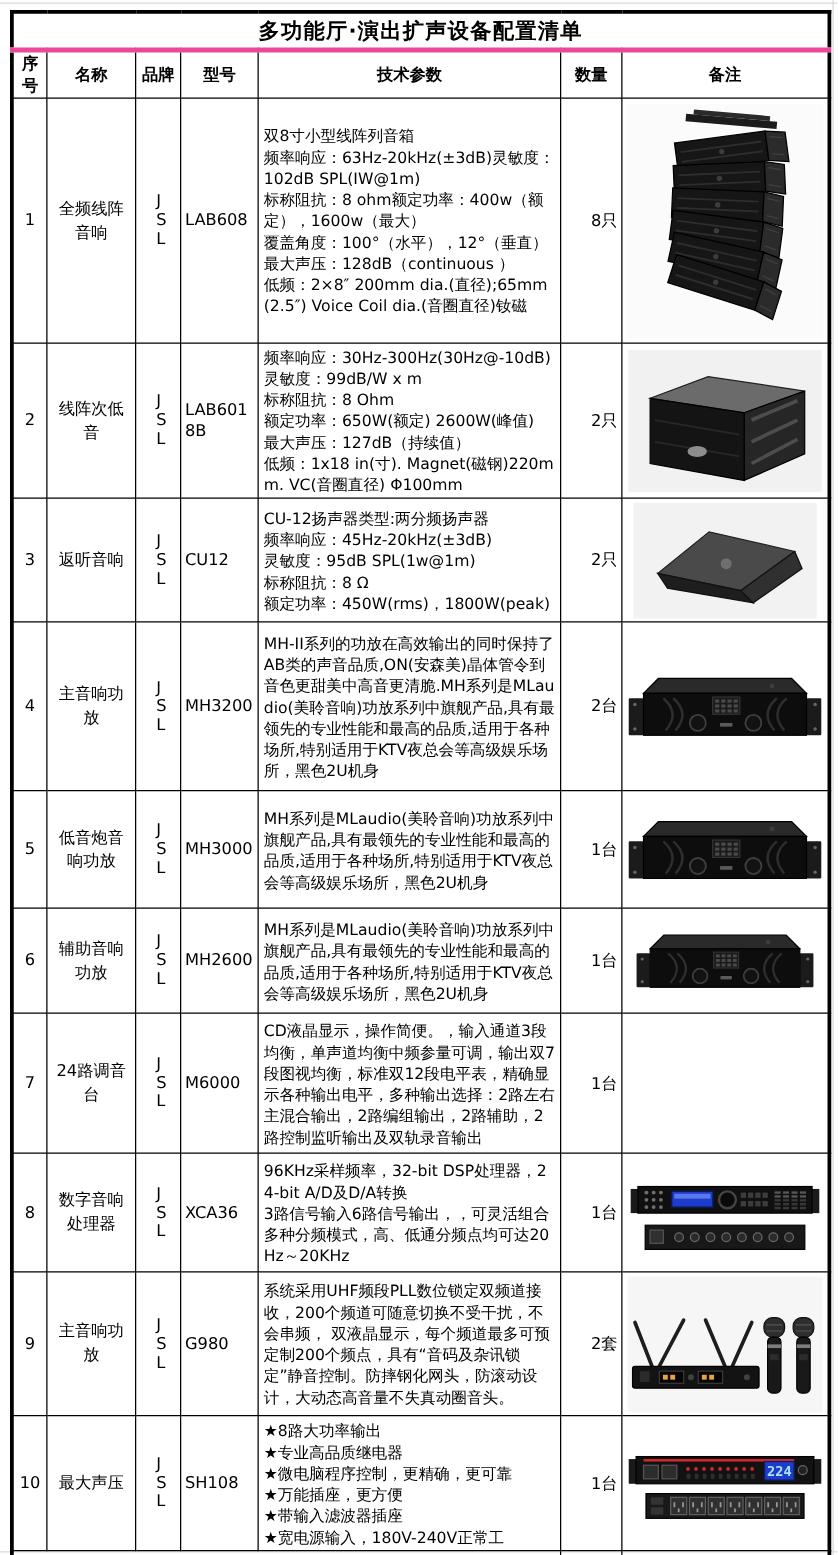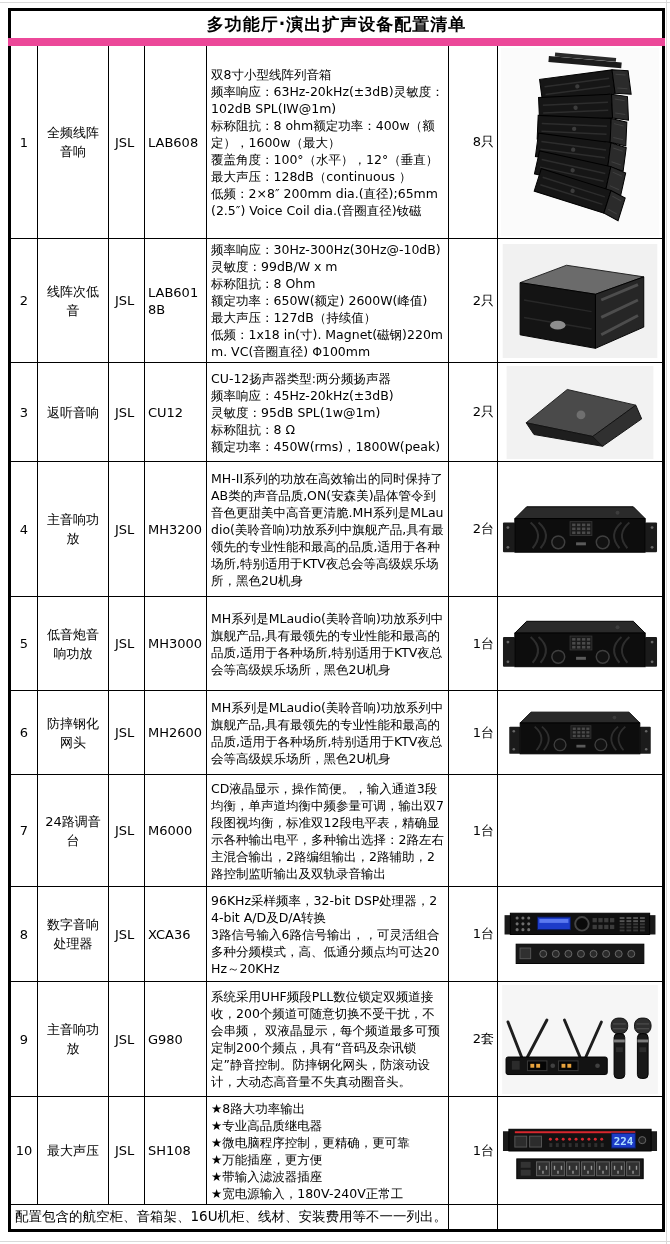--- a/index.html
+++ b/index.html
@@ -12,26 +12,26 @@
   table.equip{
     border-collapse:collapse;table-layout:fixed;width:654px;
     border:3px solid #000;
   }
   th,td{
     border:1px solid #000;padding:0 3px;font-size:13px;vertical-align:middle;
     overflow:hidden;word-break:break-all;
   }
   tr.title-row th{
     height:27px;font-size:17px;font-weight:bold;text-align:center;
-    border-bottom:8px solid #ec4899;letter-spacing:1px;
+    border-bottom:4px solid #ec4899;letter-spacing:1px;
   }
   tr.header-row th{height:25px;font-weight:bold;text-align:center;}
   td.c-no{text-align:center;}
   td.c-name{text-align:center;padding:0 4px;line-height:19px;}
-  td.c-brand{text-align:left;padding:0 6px;}
+  td.c-brand{text-align:left;padding:0 16px;}
   td.c-model{text-align:left;line-height:17px;}
   td.c-params{
     text-align:left;white-space:pre-wrap;line-height:17px;font-size:12.5px;
     padding:2px 4px;
   }
   td.c-qty{text-align:right;}
   td.c-remark{text-align:left;padding:1px;}
   td.c-remark svg{display:block;margin:0 auto;}
   tr.footer-row td{height:24px;font-size:13.5px;text-align:left;padding:0 4px;white-space:nowrap;}
 </style>
@@ -50,20 +50,29 @@
         <col style="width:36px">
       <col style="width:62px">
         <col style="width:242px">
         <col style="width:49px">
       <col style="width:166px">
     </colgroup>
     <thead>
       <tr class="title-row">
         <th colspan="7">多功能厅·演出扩声设备配置清单</th>
       </tr>
+      <tr class="header-row">
+        <th>序号</th>
+        <th>名称</th>
+        <th>品牌</th>
+        <th>型号</th>
+        <th>技术参数</th>
+        <th>数量</th>
+        <th>备注</th>
+      </tr>
     </thead>
     <tbody id="rows-body">
         <tr class="item-row" style="height: 196px;">
     <td class="c-no">1</td>
     <td class="c-name">全频线阵音响</td>
     <td class="c-brand">JSL</td>
     <td class="c-model">LAB608</td>
     <td class="c-params">双8寸小型线阵列音箱
 频率响应：63Hz-20kHz(±3dB)灵敏度：102dB SPL(IW@1m)
 标称阻抗：8 ohm额定功率：400w（额定），1600w（最大）
@@ -262,21 +271,21 @@
               <rect x="82" y="45" width="3.4" height="2.6" fill="#4a4a4a"></rect>
               <rect x="87" y="45" width="3.4" height="2.6" fill="#4a4a4a"></rect>
               <circle cx="58" cy="56" r="6.5" fill="#121212" stroke="#3f3f3f" stroke-width="1.5"></circle>
               <circle cx="103" cy="56" r="6.5" fill="#121212" stroke="#3f3f3f" stroke-width="1.5"></circle>
               <rect x="76" y="56" width="10" height="3" fill="#5a5a5a"></rect>
             </svg>
           </td>
   </tr>
         <tr class="item-row" style="height: 84px;">
     <td class="c-no">6</td>
-    <td class="c-name">防摔钢化网头</td>
+    <td class="c-name">辅助音响功放</td>
     <td class="c-brand">JSL</td>
     <td class="c-model">MH2600</td>
     <td class="c-params">MH系列是MLaudio(美聆音响)功放系列中旗舰产品,具有最领先的专业性能和最高的品质,适用于各种场所,特别适用于KTV夜总会等高级娱乐场所，黑色2U机身</td>
     <td class="c-qty">1台</td>
     <td class="c-remark">
             <svg xmlns="http://www.w3.org/2000/svg" width="158" height="78" viewBox="0 0 160 86" preserveAspectRatio="xMidYMid meet">
               <rect x="0" y="0" width="160" height="86" fill="#ffffff"></rect>
               <rect x="2" y="36" width="12" height="30" rx="1" fill="#1b1b1b"></rect>
               <rect x="146" y="36" width="12" height="30" rx="1" fill="#1b1b1b"></rect>
               <circle cx="7" cy="41" r="1.4" fill="#666"></circle>

